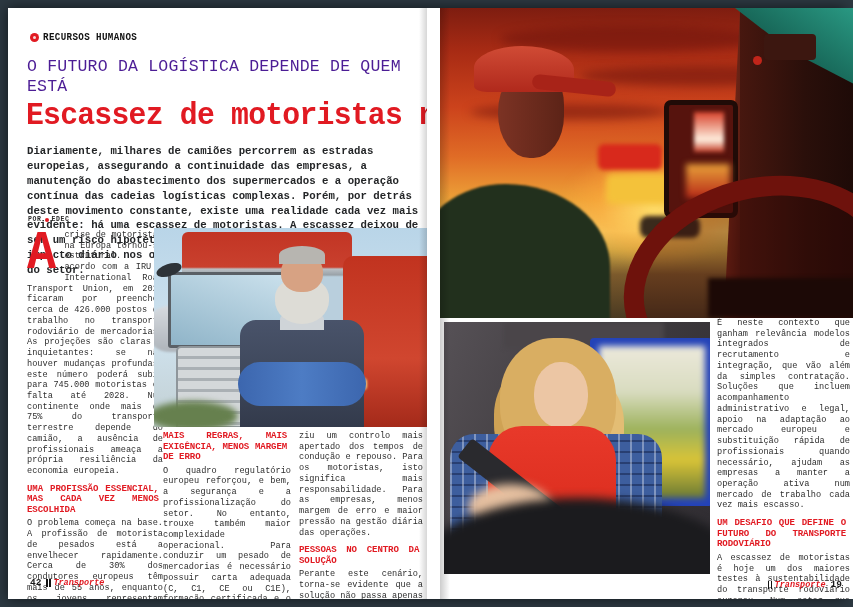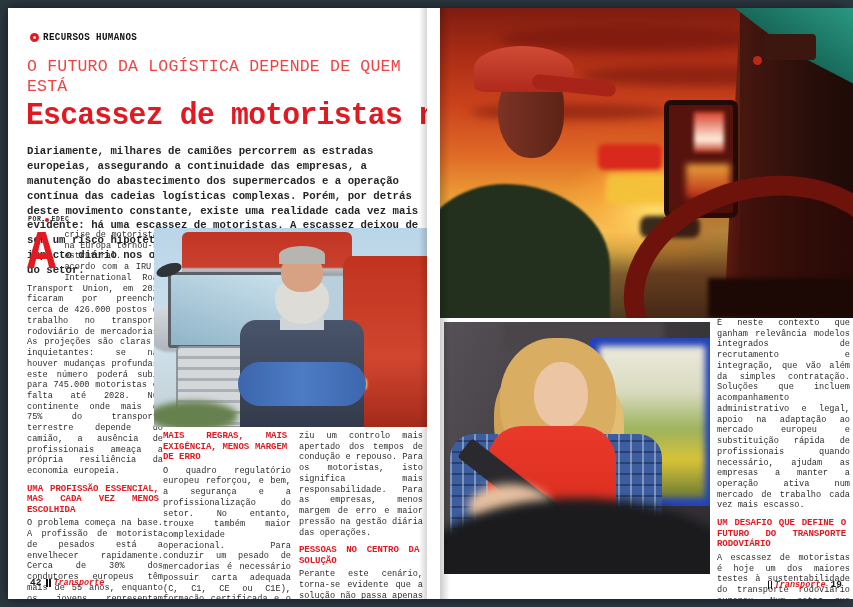--- a/index.html
+++ b/index.html
@@ -13,21 +13,21 @@
   .page-left::after{content:'';position:absolute;right:0;top:0;bottom:0;width:8px;z-index:40;
       background:linear-gradient(to left,rgba(0,0,0,.16),rgba(0,0,0,0));}
   .page-right::before{content:'';position:absolute;left:0;top:0;bottom:0;width:10px;z-index:40;
       background:linear-gradient(to right,rgba(0,0,0,.20),rgba(0,0,0,0));}
 
   
   .section-tag{position:absolute;left:22px;top:24px;display:flex;align-items:center;gap:4px;}
   .tag-dot{width:9px;height:9px;border-radius:50%;background:#e11a22;position:relative;}
   .tag-dot::after{content:'';position:absolute;left:3px;top:3px;width:3px;height:3px;border-radius:50%;background:#f7d9d9;}
   .tag-label{font-size:10px;font-weight:800;letter-spacing:.4px;color:#111;transform:scaleX(.92);transform-origin:left;}
-  .kicker{position:absolute;left:19px;top:49px;font-size:16.5px;line-height:1.2;color:#ef4444;letter-spacing:.2px;}
+  .kicker{position:absolute;left:19px;top:49px;font-size:16.5px;line-height:1.2;color:#4c1d95;letter-spacing:.2px;}
   .headline{position:absolute;left:18px;top:90px;margin:0;font-size:31px;font-weight:800;color:#e11a22;
             letter-spacing:-.8px;transform:scaleX(.96);transform-origin:left;white-space:nowrap;}
   .intro{position:absolute;left:19px;top:136px;width:397px;margin:0;font-size:10.7px;font-weight:700;
          line-height:1.39;color:#232527;}
   .byline{position:absolute;left:20px;top:208px;font-size:6.5px;font-weight:700;letter-spacing:.6px;color:#2b2b2b;
           display:flex;align-items:center;gap:3px;}
   .byline .bdot{width:4px;height:4px;border-radius:50%;background:#e11a22;display:inline-block;}
   .col{position:absolute;font-size:8.6px;line-height:1.25;color:#2e2e2e;text-align:justify;}
   .col p{margin:0 0 0 0;}
   .subhead{margin:7px 0 3px 0;font-size:9.4px;line-height:1.12;font-weight:800;color:#e11a22;

